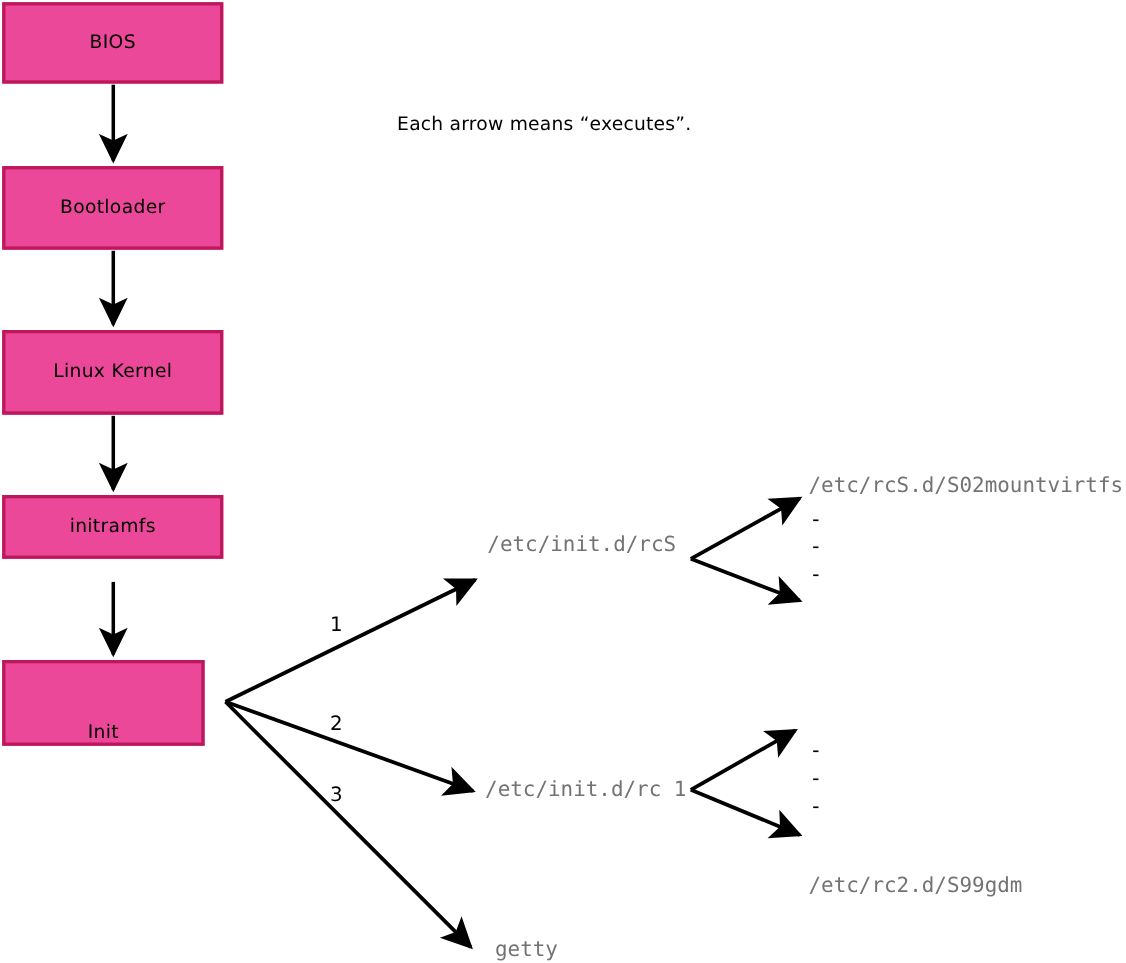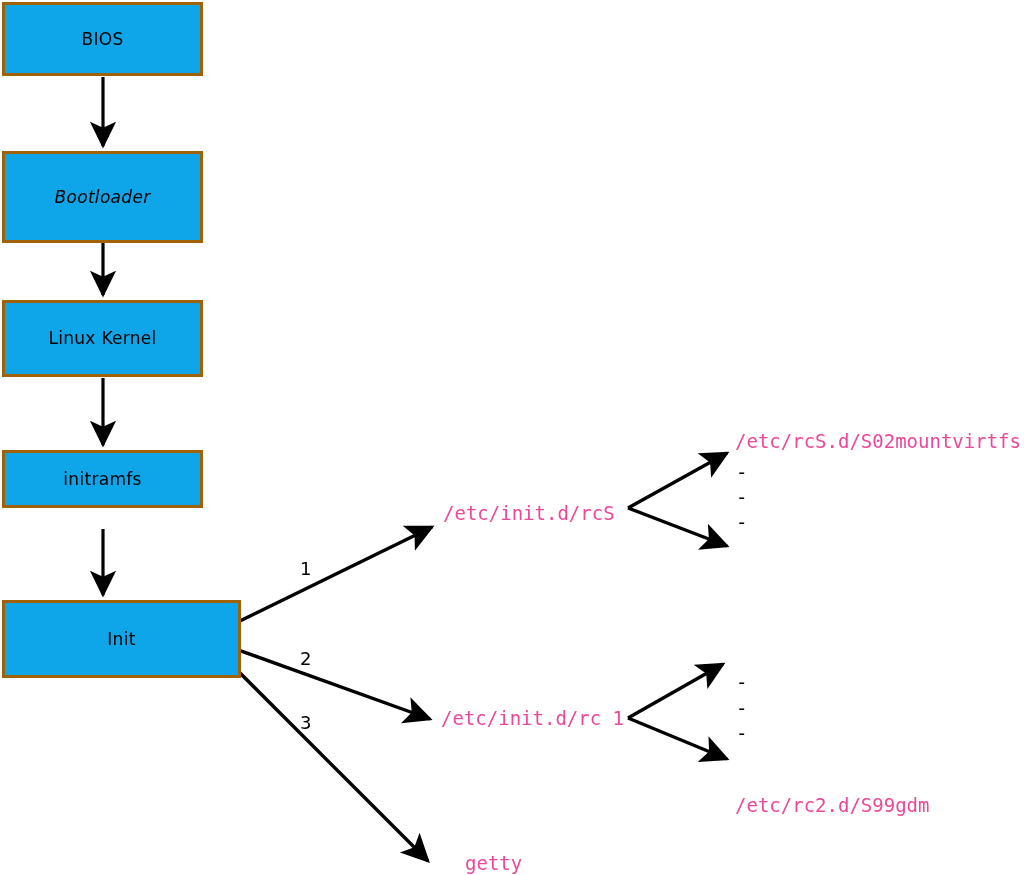--- a/index.html
+++ b/index.html
@@ -18,39 +18,39 @@
   #diagram-svg {
     position: absolute;
     left: 0;
     top: 0;
     width: 1024px;
     height: 875px;
   }
   .node-box {
     position: absolute;
     box-sizing: border-box;
-    border: 3px solid #a16207;
-    background: #0ea5e9;
+    border: 3px solid #be185d;
+    background: #ec4899;
     display: flex;
     align-items: center;
     justify-content: center;
   }
   .node-label {
     font-family: "DejaVu Sans", "Liberation Sans", sans-serif;
     font-size: 17px;
     color: #000000;
     letter-spacing: 0.3px;
     line-height: 1;
     white-space: nowrap;
   }
   .mono-label {
     position: absolute;
     font-family: "DejaVu Sans Mono", "Liberation Mono", monospace;
     font-size: 19px;
-    color: #ec4899;
+    color: #737373;
     white-space: pre;
     line-height: 1;
   }
   .edge-num {
     position: absolute;
     font-family: "DejaVu Sans", "Liberation Sans", sans-serif;
     font-size: 18px;
     color: #000000;
     line-height: 1;
     white-space: nowrap;
@@ -106,44 +106,45 @@
     <g stroke="#000000" stroke-width="3.4" fill="none" marker-end="url(#arrowhead)">
       <line x1="628" y1="718" x2="723" y2="664"></line>
       <line x1="628" y1="718" x2="727" y2="759"></line>
     </g>
   </svg>
 
   <div class="node-box" style="left:2px; top:2px; width:201px; height:74px;">
     <span class="node-label">BIOS</span>
   </div>
 
-  <div class="node-box" style="left:2px; top:151px; width:201px; height:92px;font-style:italic;">
+  <div class="node-box" style="left:2px; top:151px; width:201px; height:76px;">
     <span class="node-label">Bootloader</span>
   </div>
 
   <div class="node-box" style="left:2px; top:300px; width:201px; height:77px;justify-content:center;">
     <span class="node-label">Linux Kernel</span>
   </div>
 
   <div class="node-box" style="left:2px; top:450px; width:201px; height:58px;">
     <span class="node-label">initramfs</span>
   </div>
 
-  <div class="node-box" style="left:2px; top:600px; width:239px; height:78px;">
+  <div class="node-box" style="left:2px; top:600px; width:184px; height:78px;align-items:flex-end;">
     <span class="node-label">Init</span>
   </div>
 
+  <div class="note-text" style="left:361px; top:105px;">Each arrow means “executes”.</div>
 
   <div class="edge-num" style="left:300px; top:560px;">1</div>
   <div class="edge-num" style="left:300px; top:650px;">2</div>
   <div class="edge-num" style="left:300px; top:714px;">3</div>
 
-  <div class="mono-label" style="left:443px; top:504px;">/etc/init.d/rcS</div>
+  <div class="mono-label" style="left:443px; top:486px;">/etc/init.d/rcS</div>
   <div class="mono-label" style="left:441px; top:709px;">/etc/init.d/rc 1</div>
-  <div class="mono-label" style="left:465px; top:854px;text-align:center;">getty</div>
+  <div class="mono-label" style="left:450px; top:854px;text-align:center;">getty</div>
 
   <div class="mono-label" style="left:735px; top:432px;">/etc/rcS.d/S02mountvirtfs</div>
   <div class="ellipsis-dash" style="left:736px; top:463px;">-</div>
   <div class="ellipsis-dash" style="left:736px; top:488px;">-</div>
   <div class="ellipsis-dash" style="left:736px; top:513px;">-</div>
 
   <div class="ellipsis-dash" style="left:736px; top:673px;">-</div>
   <div class="ellipsis-dash" style="left:736px; top:699px;">-</div>
   <div class="ellipsis-dash" style="left:736px; top:724px;">-</div>
   <div class="mono-label" style="left:735px; top:748px;margin-top:48px;">/etc/rc2.d/S99gdm</div>

